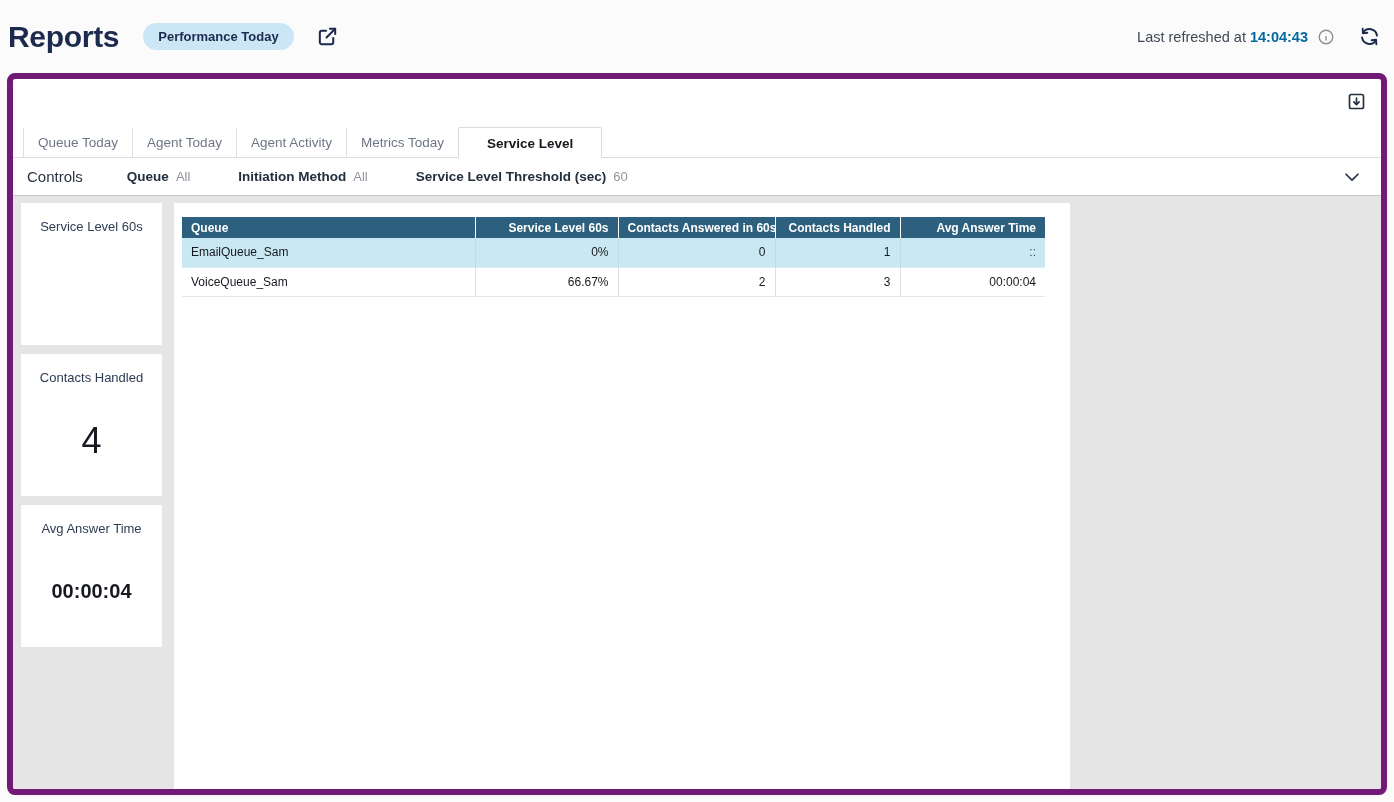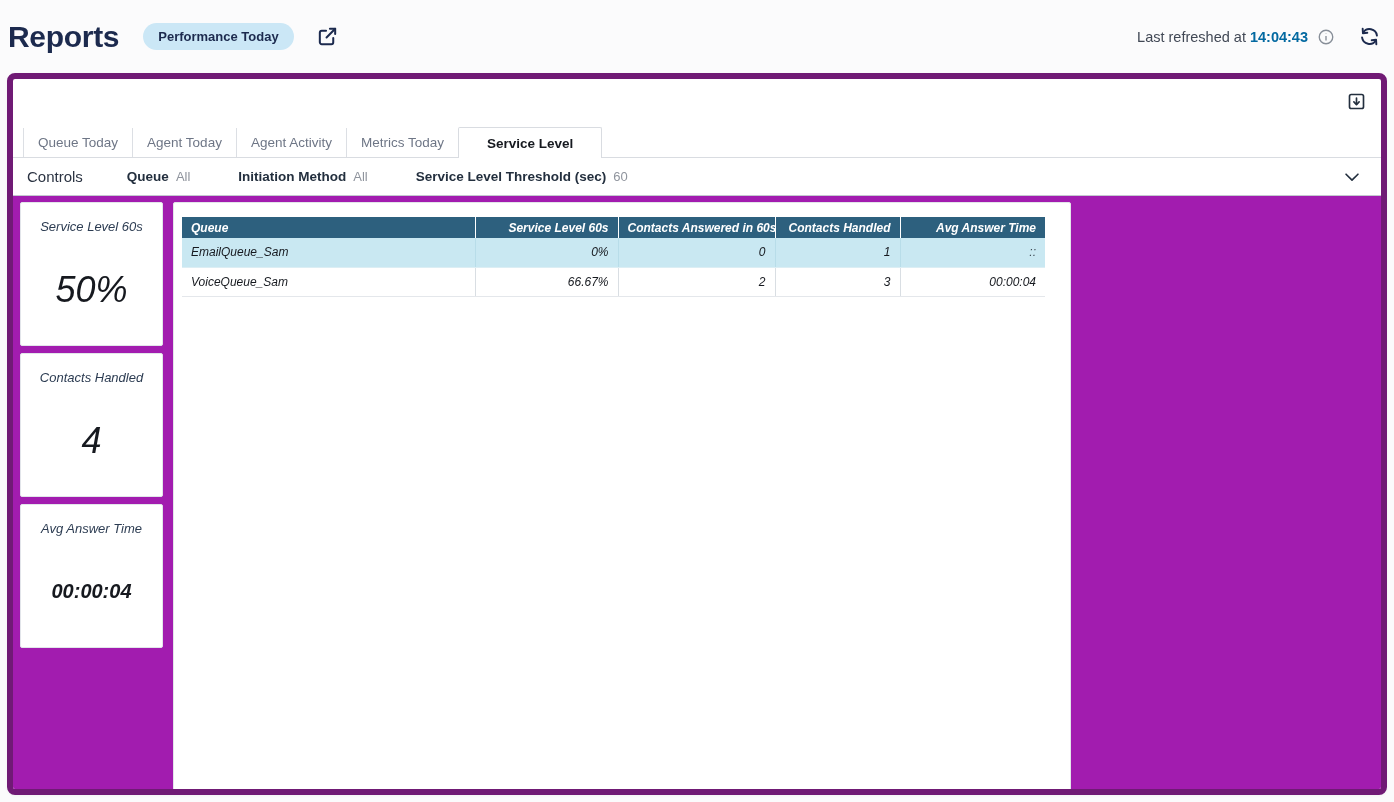--- a/index.html
+++ b/index.html
@@ -149,23 +149,22 @@
     position:absolute; right:16px; top:6px;
     width:26px; height:26px;
     background:none; border:none; cursor:pointer;
     color:#232f3e;
     display:flex; align-items:center; justify-content:center;
   }
 
   
   .sheet {
     flex:1;
-    background:#a21caf;
+    background:#e5e5e5;
     position:relative;
-    font-style:italic;
   }
 
   
   .kpi-col {
     position:absolute;
     left:7px; top:6px;
     width:143px;
     display:flex;
     flex-direction:column;
   }
@@ -325,23 +324,20 @@
         </svg>
       </span>
     </button>
   </div>
 
   <div class="sheet">
 
     <div class="kpi-col">
       <div class="kpi-card">
         <div class="kpi-title">Service Level 60s</div>
-        <div class="kpi-value-wrap">
-            <span class="kpi-value">50%</span>
-          </div>
       </div>
       <div class="kpi-card">
         <div class="kpi-title">Contacts Handled</div>
         <div class="kpi-value-wrap">
             <span class="kpi-value">4</span>
           </div>
       </div>
       <div class="kpi-card">
         <div class="kpi-title">Avg Answer Time</div>
         <div class="kpi-value-wrap">

